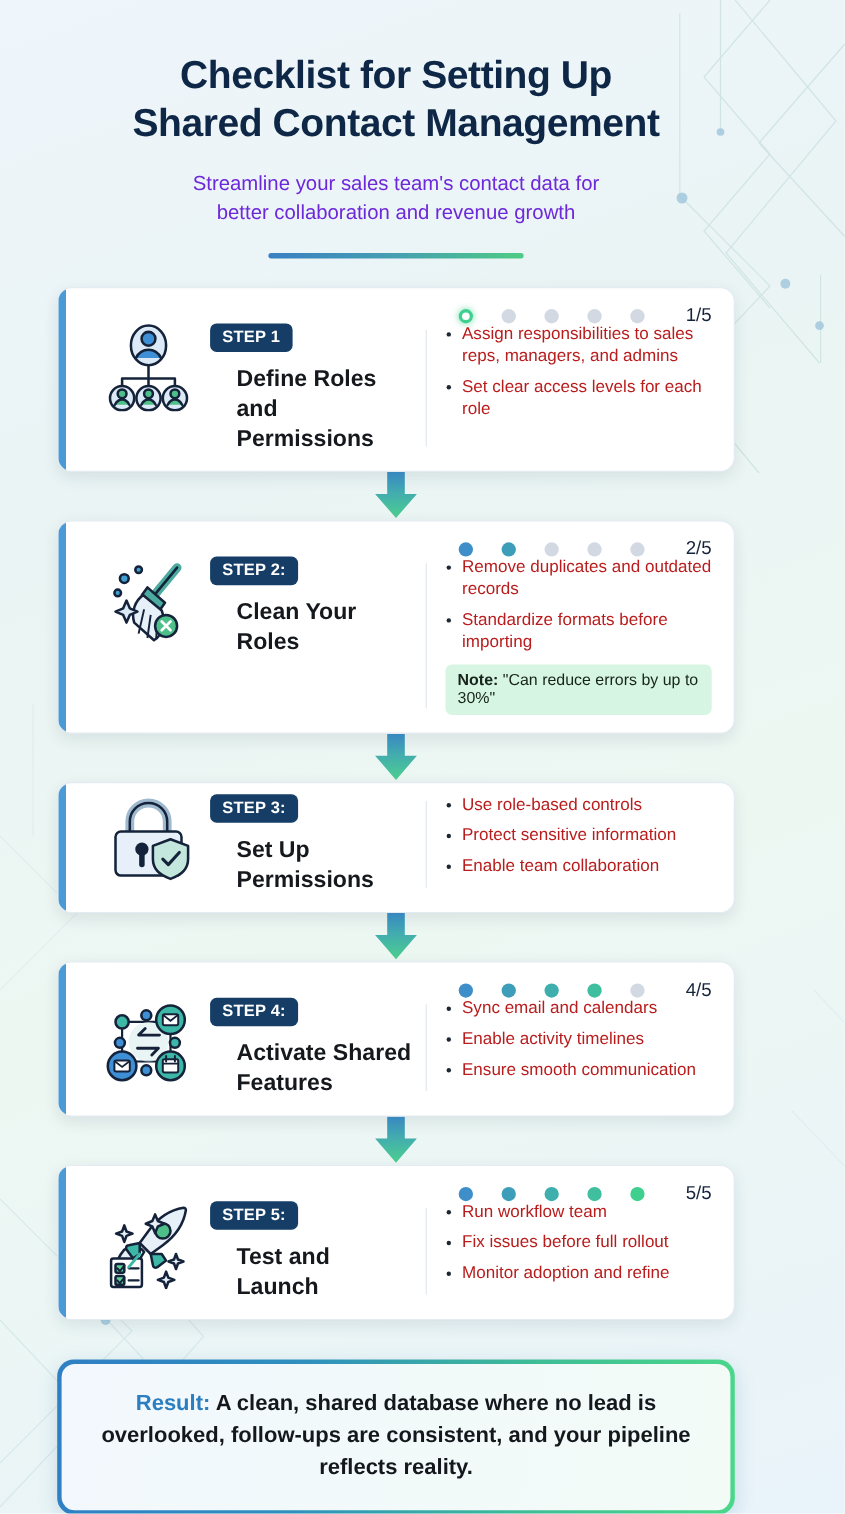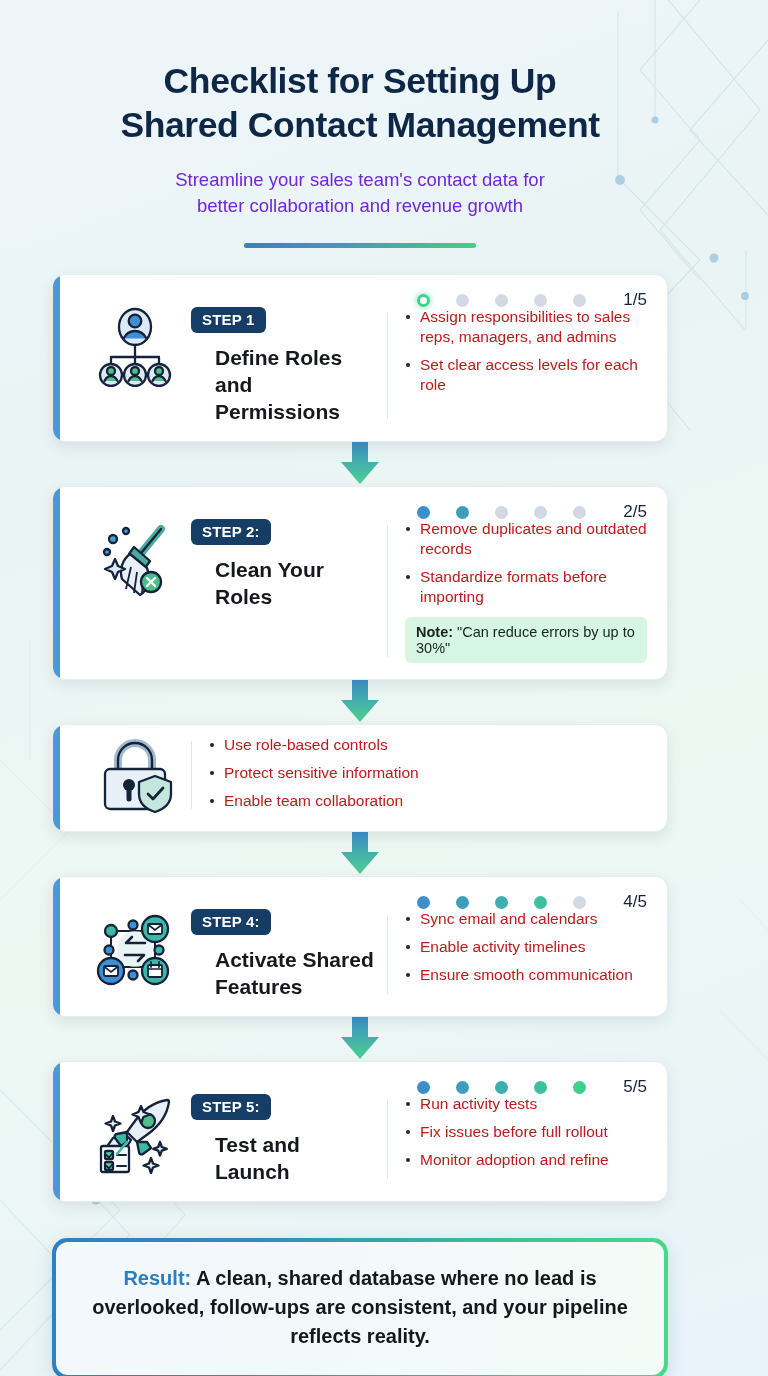--- a/index.html
+++ b/index.html
@@ -25,21 +25,21 @@
     z-index: 0;
     pointer-events: none;
   }
 
   
   .page {
     position: relative;
     z-index: 2;
     width: 720px;
     height: 1376px;
-    padding: 13px 52px;
+    padding: 0 52px;
   }
 
   
   .header { padding-top: 46px; text-align: center; }
 
   .title {
     font-size: 35.5px;
     line-height: 44px;
     font-weight: bold;
     color: #0e2746;
@@ -402,20 +402,27 @@
             <svg width="84" height="80" viewBox="0 0 84 80">
       <path d="M25 34 v-9 a17 17 0 0 1 34 0 v9" fill="none" stroke="#9fb9cf" stroke-width="8" stroke-linecap="round"></path>
       <path d="M25 34 v-9 a17 17 0 0 1 34 0 v9" fill="none" stroke="#15233a" stroke-width="2.3" stroke-linejoin="round" stroke-linecap="round"></path>
       <rect x="12" y="34" width="60" height="40" rx="5" fill="#e7f0f8" stroke="#15233a" stroke-width="2.3" stroke-linejoin="round" stroke-linecap="round"></rect>
       <circle cx="36" cy="50" r="6" fill="#15233a"></circle>
       <path d="M36 54 v10" stroke="#15233a" stroke-width="5" stroke-linecap="round"></path>
       <path d="M62 41 l16 6 v12 c0 9 -7 15 -16 18 -9 -3 -16 -9 -16 -18 V47 Z" fill="#c3e6dd" stroke="#15233a" stroke-width="2.3" stroke-linejoin="round" stroke-linecap="round"></path>
       <path d="M55 59 l5 5 10 -11" stroke="#15233a" stroke-width="2.8" fill="none" stroke-linecap="round" stroke-linejoin="round"></path>
     </svg>
           </div>
+      <div class="title-cell">
+        <span class="step-badge">STEP 3:</span>
+        <div class="step-title">
+          <span>Set Up</span><br>
+          <span>Permissions</span>
+        </div>
+      </div>
       <div class="divider"></div>
       <div class="bullets-cell">
         <div class="bullet">Use role-based controls</div>
             <div class="bullet">Protect sensitive information</div>
             <div class="bullet">Enable team collaboration</div>
 
       </div>
     </div>
       </div>
       <div class="connector">
@@ -524,21 +531,21 @@
           </div>
       <div class="title-cell">
         <span class="step-badge">STEP 5:</span>
         <div class="step-title">
           <span>Test and</span><br>
           <span>Launch</span>
         </div>
       </div>
       <div class="divider"></div>
       <div class="bullets-cell">
-        <div class="bullet">Run activity tests</div>
+        <div class="bullet">Run workflow team</div>
             <div class="bullet">Fix issues before full rollout</div>
             <div class="bullet">Monitor adoption and refine</div>
 
       </div>
     </div>
       </div>
     </div>
 
   <div class="result-wrap">
     <div class="result-inner">

